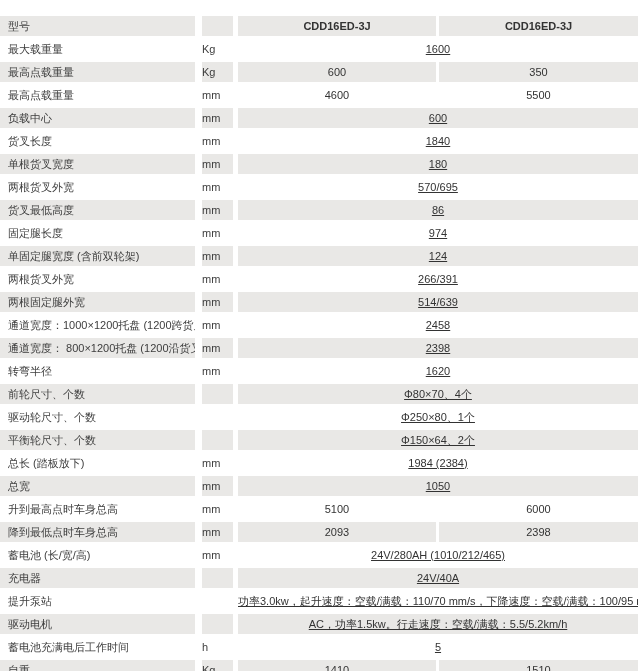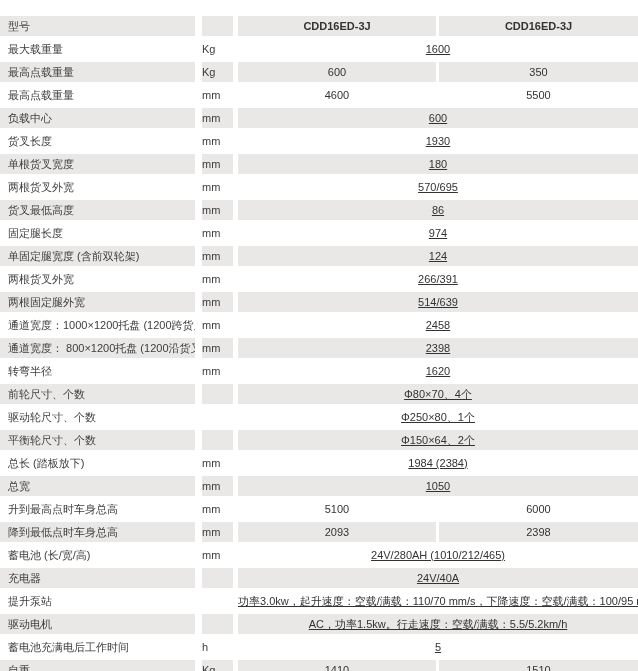--- a/index.html
+++ b/index.html
@@ -95,21 +95,21 @@
       <div class="cell v2">5500</div>
     </div>
     <div class="row">
       <div class="cell label">负载中心</div>
       <div class="cell unit">mm</div>
       <div class="cell merged">600</div>
     </div>
     <div class="row">
       <div class="cell label">货叉长度</div>
       <div class="cell unit">mm</div>
-      <div class="cell merged">1930</div>
+      <div class="cell merged">1840</div>
     </div>
     <div class="row">
       <div class="cell label">单根货叉宽度</div>
       <div class="cell unit">mm</div>
       <div class="cell merged">180</div>
     </div>
     <div class="row">
       <div class="cell label">两根货叉外宽</div>
       <div class="cell unit">mm</div>
       <div class="cell merged">570/695</div>

